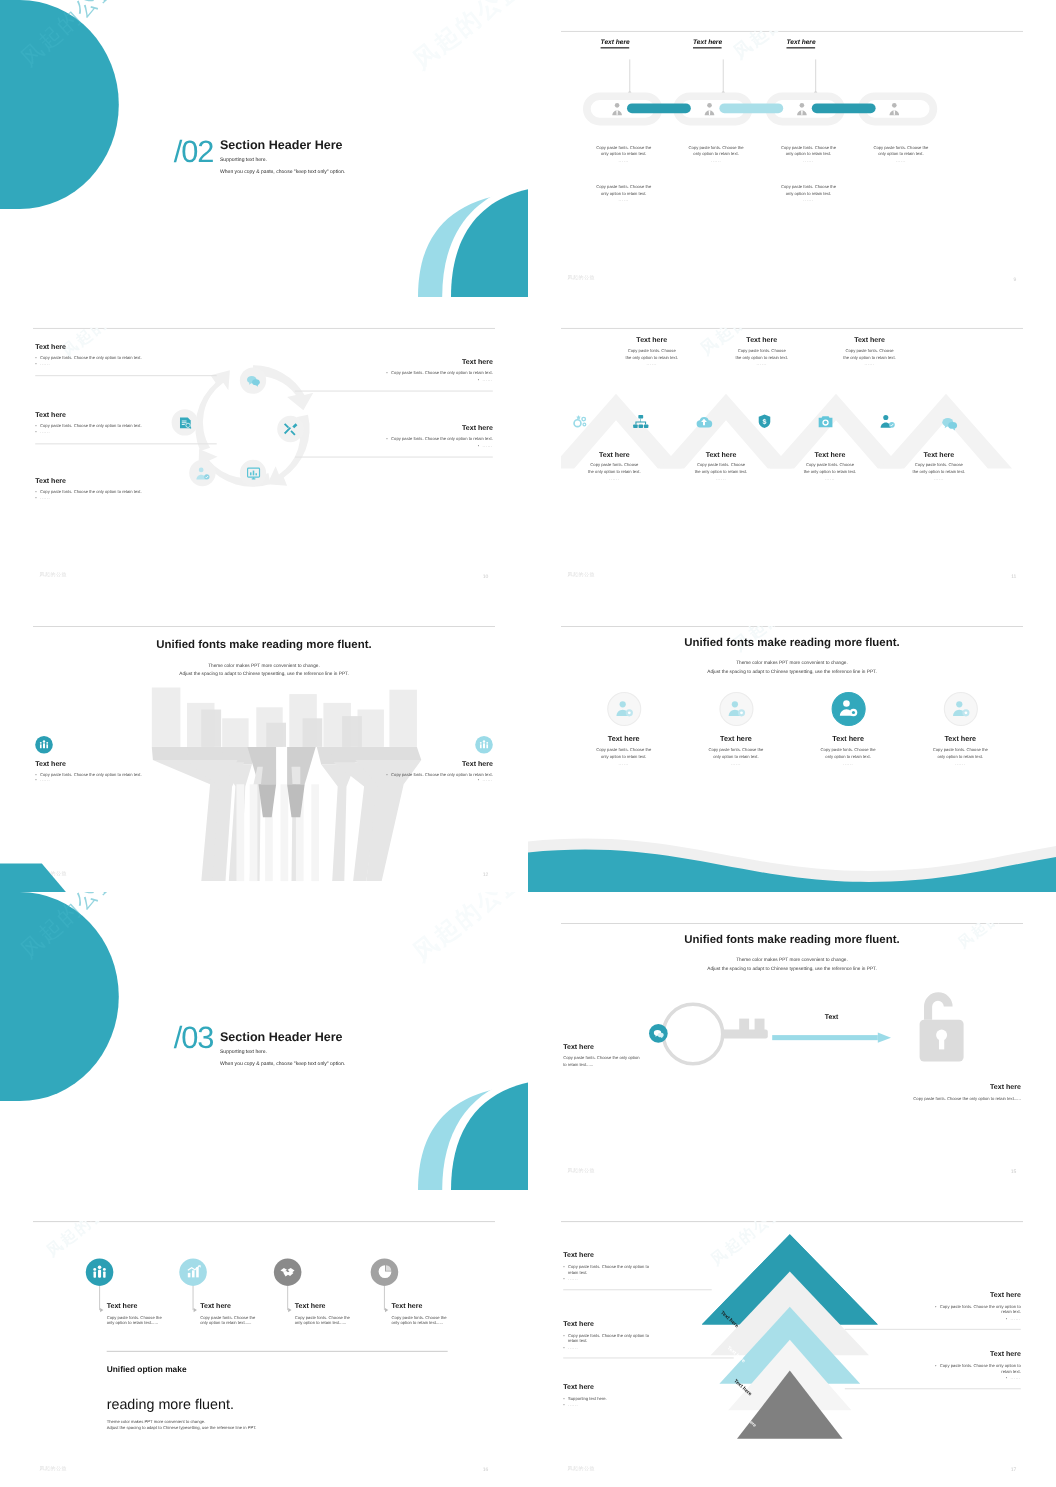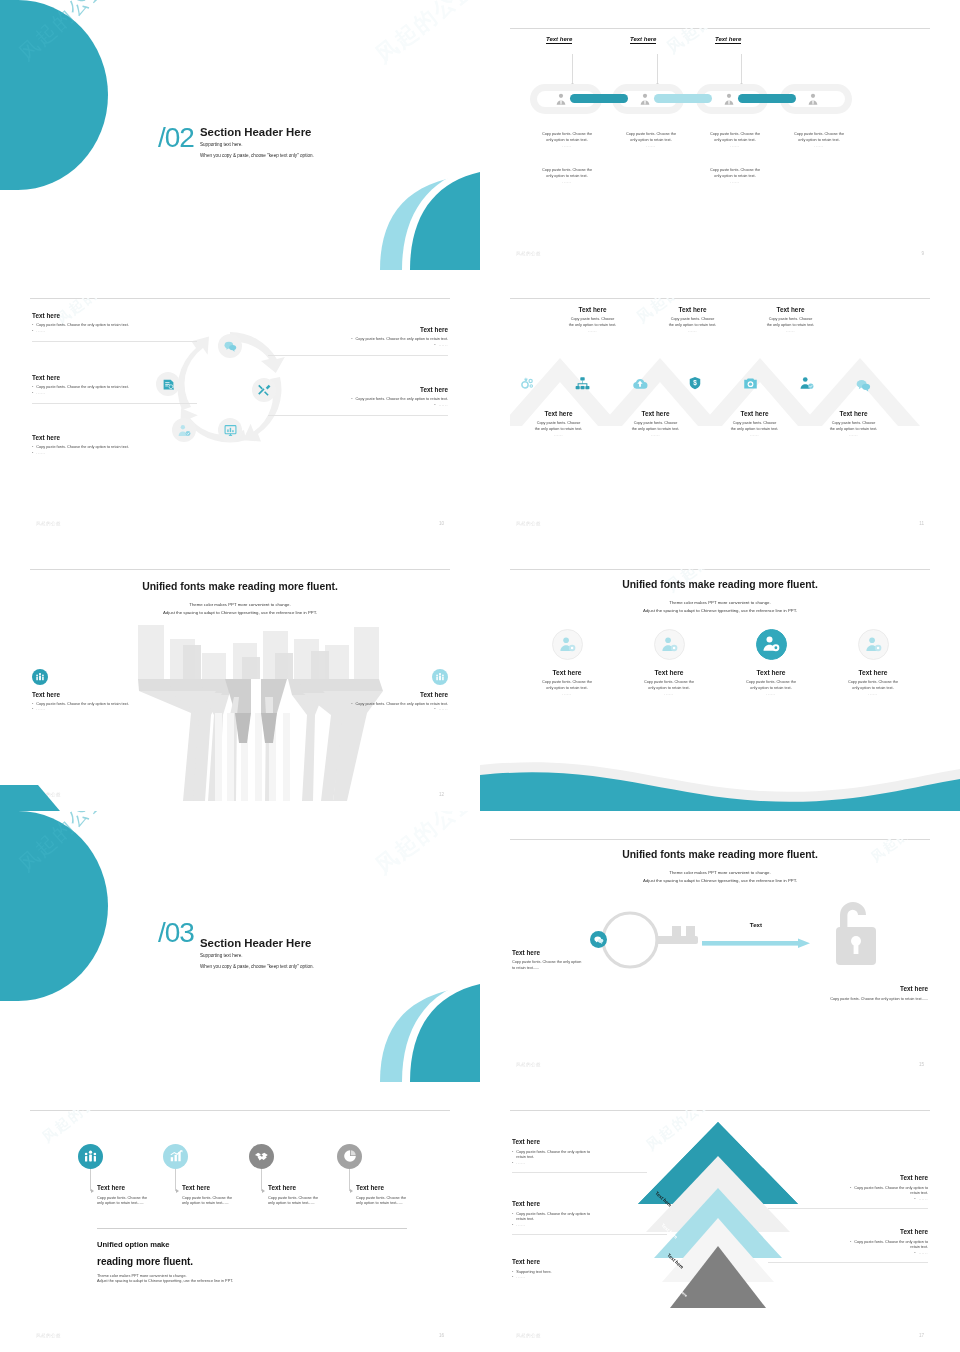--- a/index.html
+++ b/index.html
@@ -713,21 +713,21 @@
     <div class="wm" style="right:-6px; top:6px; color:#f7fbfc;">风起的公益</div>
 
     <div class="sec-blob">
       <svg width="140" height="110" viewBox="0 0 140 110">
         <path d="M40 110 C40 52 70 18 140 14 L140 110 Z" fill="#9bdbe8"></path>
         <path d="M62 110 C62 50 92 16 140 6 L140 110 Z" fill="#ffffff"></path>
         <path d="M70 110 C70 54 96 22 140 12 L140 110 Z" fill="#32a8bc"></path>
       </svg>
     </div>
 
-    <div class="sec-num" style="left:158px; top:108px;">/03</div>
+    <div class="sec-num" style="left:158px; top:119px;">/03</div>
     <div class="sec-title" style="left:200px; top:126px;">Section Header Here</div>
     <div class="sec-sub1" style="left:200px; top:142px;">Supporting text here.</div>
     <div class="sec-sub2" style="left:200px; top:153px;">When you copy &amp; paste, choose "keep text only" option.</div>
   </div>
 
   <div class="slide">
     <div class="canvas">
       <div class="topline"></div>
       <div class="wm" style="right:-10px; top:-12px; font-size:13px;">风起的公益</div>
 
@@ -852,21 +852,21 @@
       <div style="position:absolute; left:326px; top:74px; width:82px;">
         <div class="blk-head">Text here</div>
         <div class="body-s" style="margin-top:5px;">Copy paste fonts. Choose the</div>
         <div class="body-s">only option to retain text......</div>
       </div>
 
       <div class="hr" style="position:absolute; left:67px; top:118px; width:310px; background:#cfcfcf;"></div>
 
       <div style="position:absolute; left:67px; top:130px; width:300px;">
         <div style="font-size:7.6px; font-weight:bold; color:#141414;">Unified option make</div>
-        <div style="font-size:10px; font-weight:bold; color:#141414; margin-top:7px;">reading more fluent.</div>
+        <div style="font-size:13px; font-weight:normal; color:#141414; margin-top:20px;">reading more fluent.</div>
         <div class="body-s" style="margin-top:7px;">Theme color makes PPT more convenient to change.</div>
         <div class="body-s">Adjust the spacing to adapt to Chinese typesetting, use the reference line in PPT.</div>
       </div>
 
       <div class="footer-logo">风起的公益</div>
       <div class="footer-page">16</div>
     </div>
   </div>
 
   <div class="slide">

